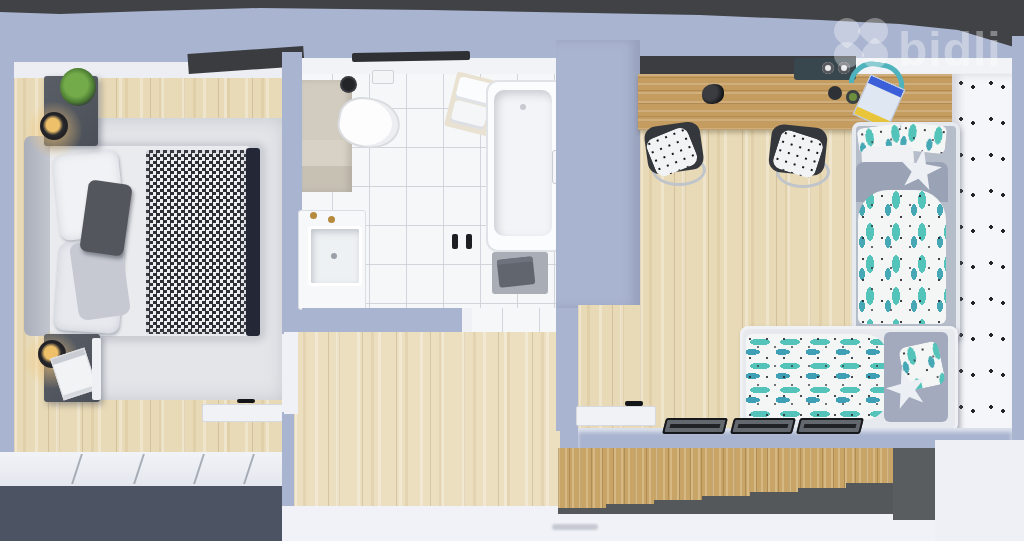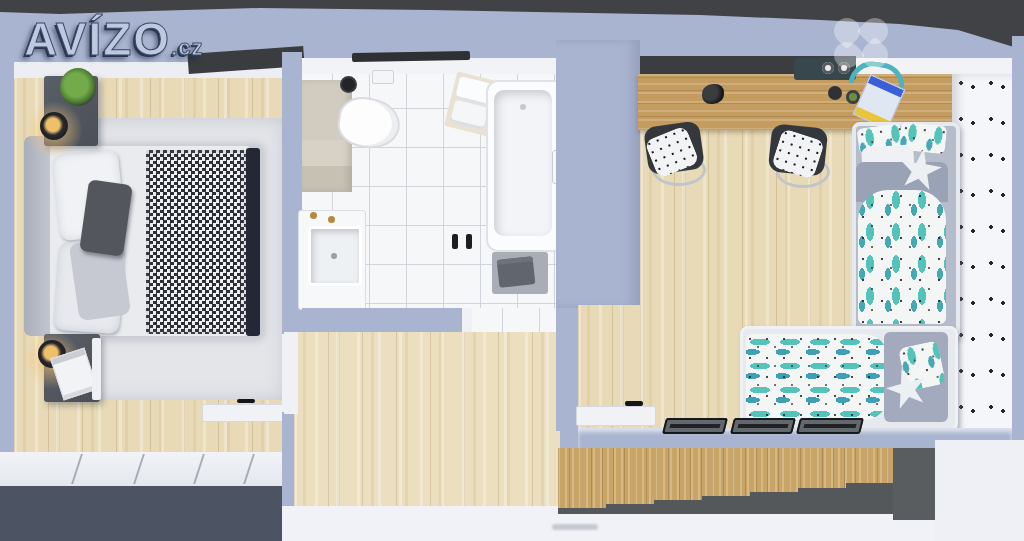--- a/index.html
+++ b/index.html
@@ -203,25 +203,23 @@
   </div>
 
   <div class="abs" style="left:282px;top:506px;width:742px;height:35px;background:#f0f2f7;"></div>
   <div class="abs wood-stairs" style="left:558px;top:448px;width:340px;height:66px;"></div>
   <div class="abs" style="left:558px;top:478px;width:340px;height:36px;background:#55585a;
               clip-path:polygon(0 30px,48px 30px,48px 26px,96px 26px,96px 22px,144px 22px,144px 18px,192px 18px,192px 14px,240px 14px,240px 10px,288px 10px,288px 5px,340px 5px,340px 36px,0 36px);"></div>
   <div class="abs" style="left:893px;top:448px;width:44px;height:72px;background:#5a5d60;"></div>
   <div class="abs" style="left:935px;top:440px;width:89px;height:101px;background:#eef0f5;"></div>
   <div class="abs" style="left:552px;top:524px;width:46px;height:6px;background:rgba(120,126,140,.35);filter:blur(1px);border-radius:3px;"></div>
 
-  <div class="abs avizo">
-    <span>AVÍZO</span><span class="suffix">.cz</span>
-  </div>
   <div class="abs" style="left:830px;top:14px;width:200px;height:70px;">
     <div style="position:absolute;left:0;top:2px;width:60px;height:54px;">
       <div class="petal" style="left:4px;top:2px;transform:rotate(-45deg);"></div>
       <div class="petal" style="left:32px;top:2px;transform:rotate(45deg);"></div>
       <div class="petal" style="left:4px;top:26px;transform:rotate(-135deg);"></div>
       <div class="petal" style="left:32px;top:26px;transform:rotate(135deg);"></div>
     </div>
+    <div class="bidli-text abs" style="left:68px;top:8px;">bidli</div>
   </div>
 
 </div>
 
 </body></html>

